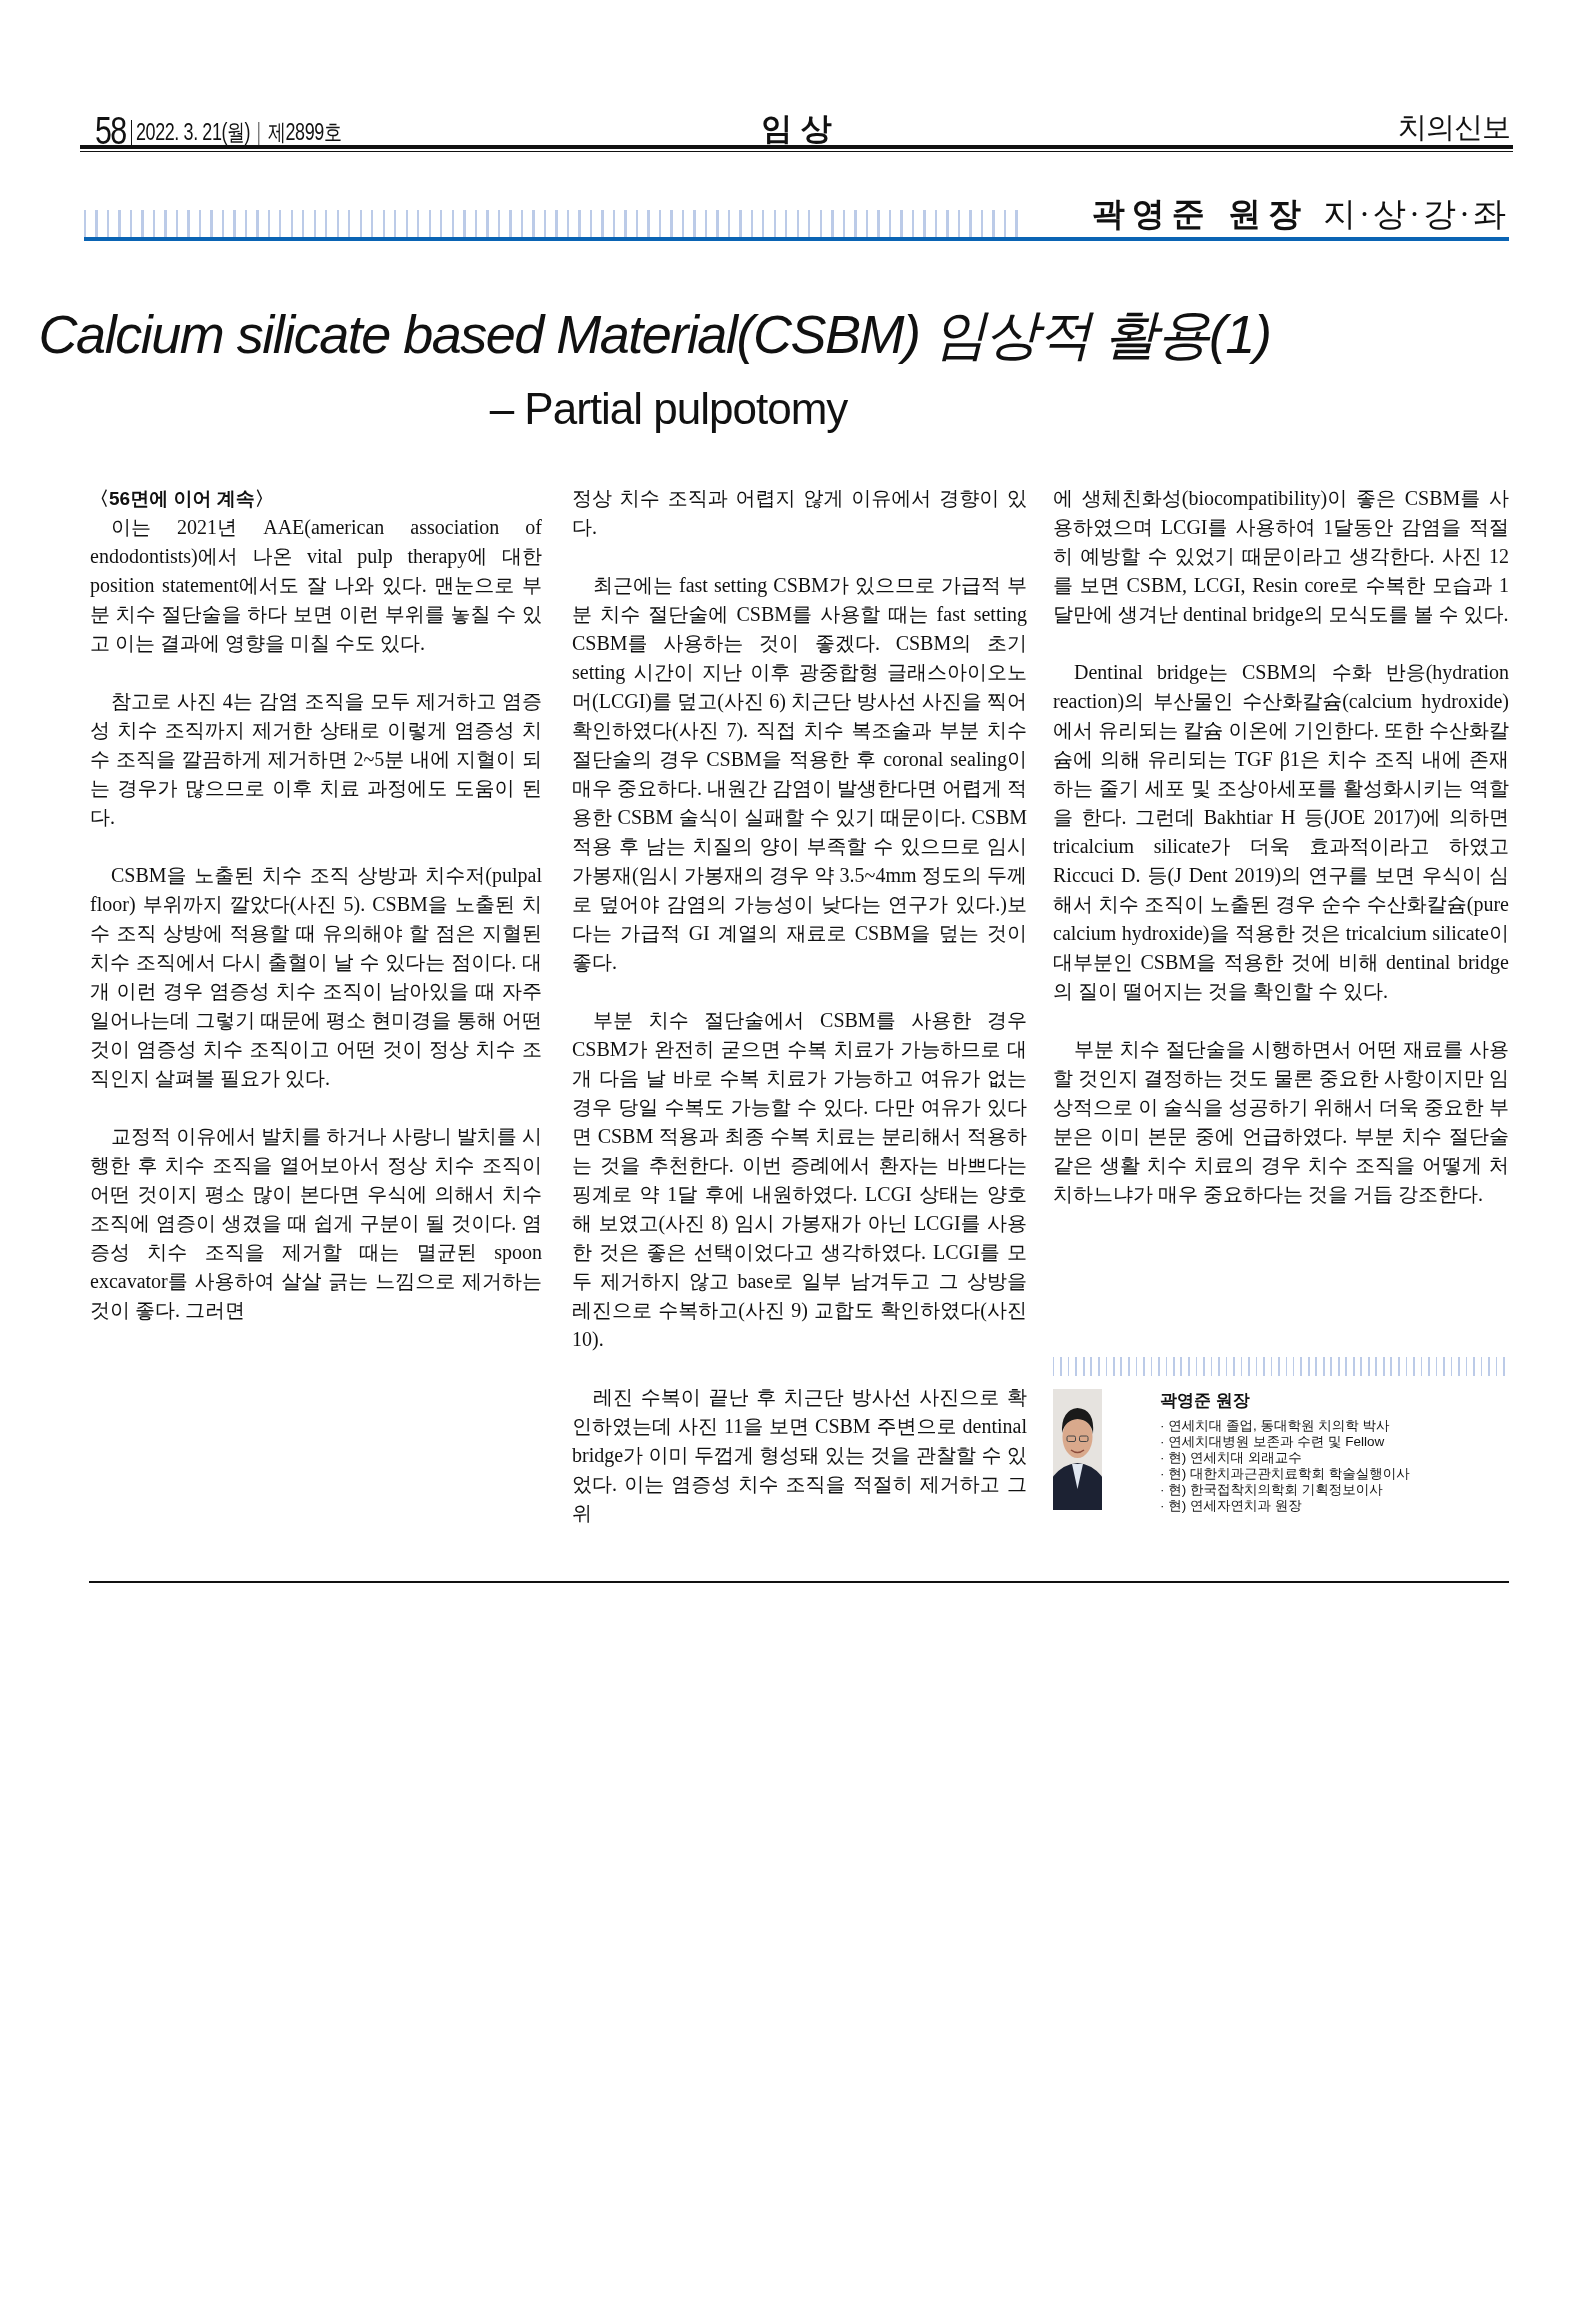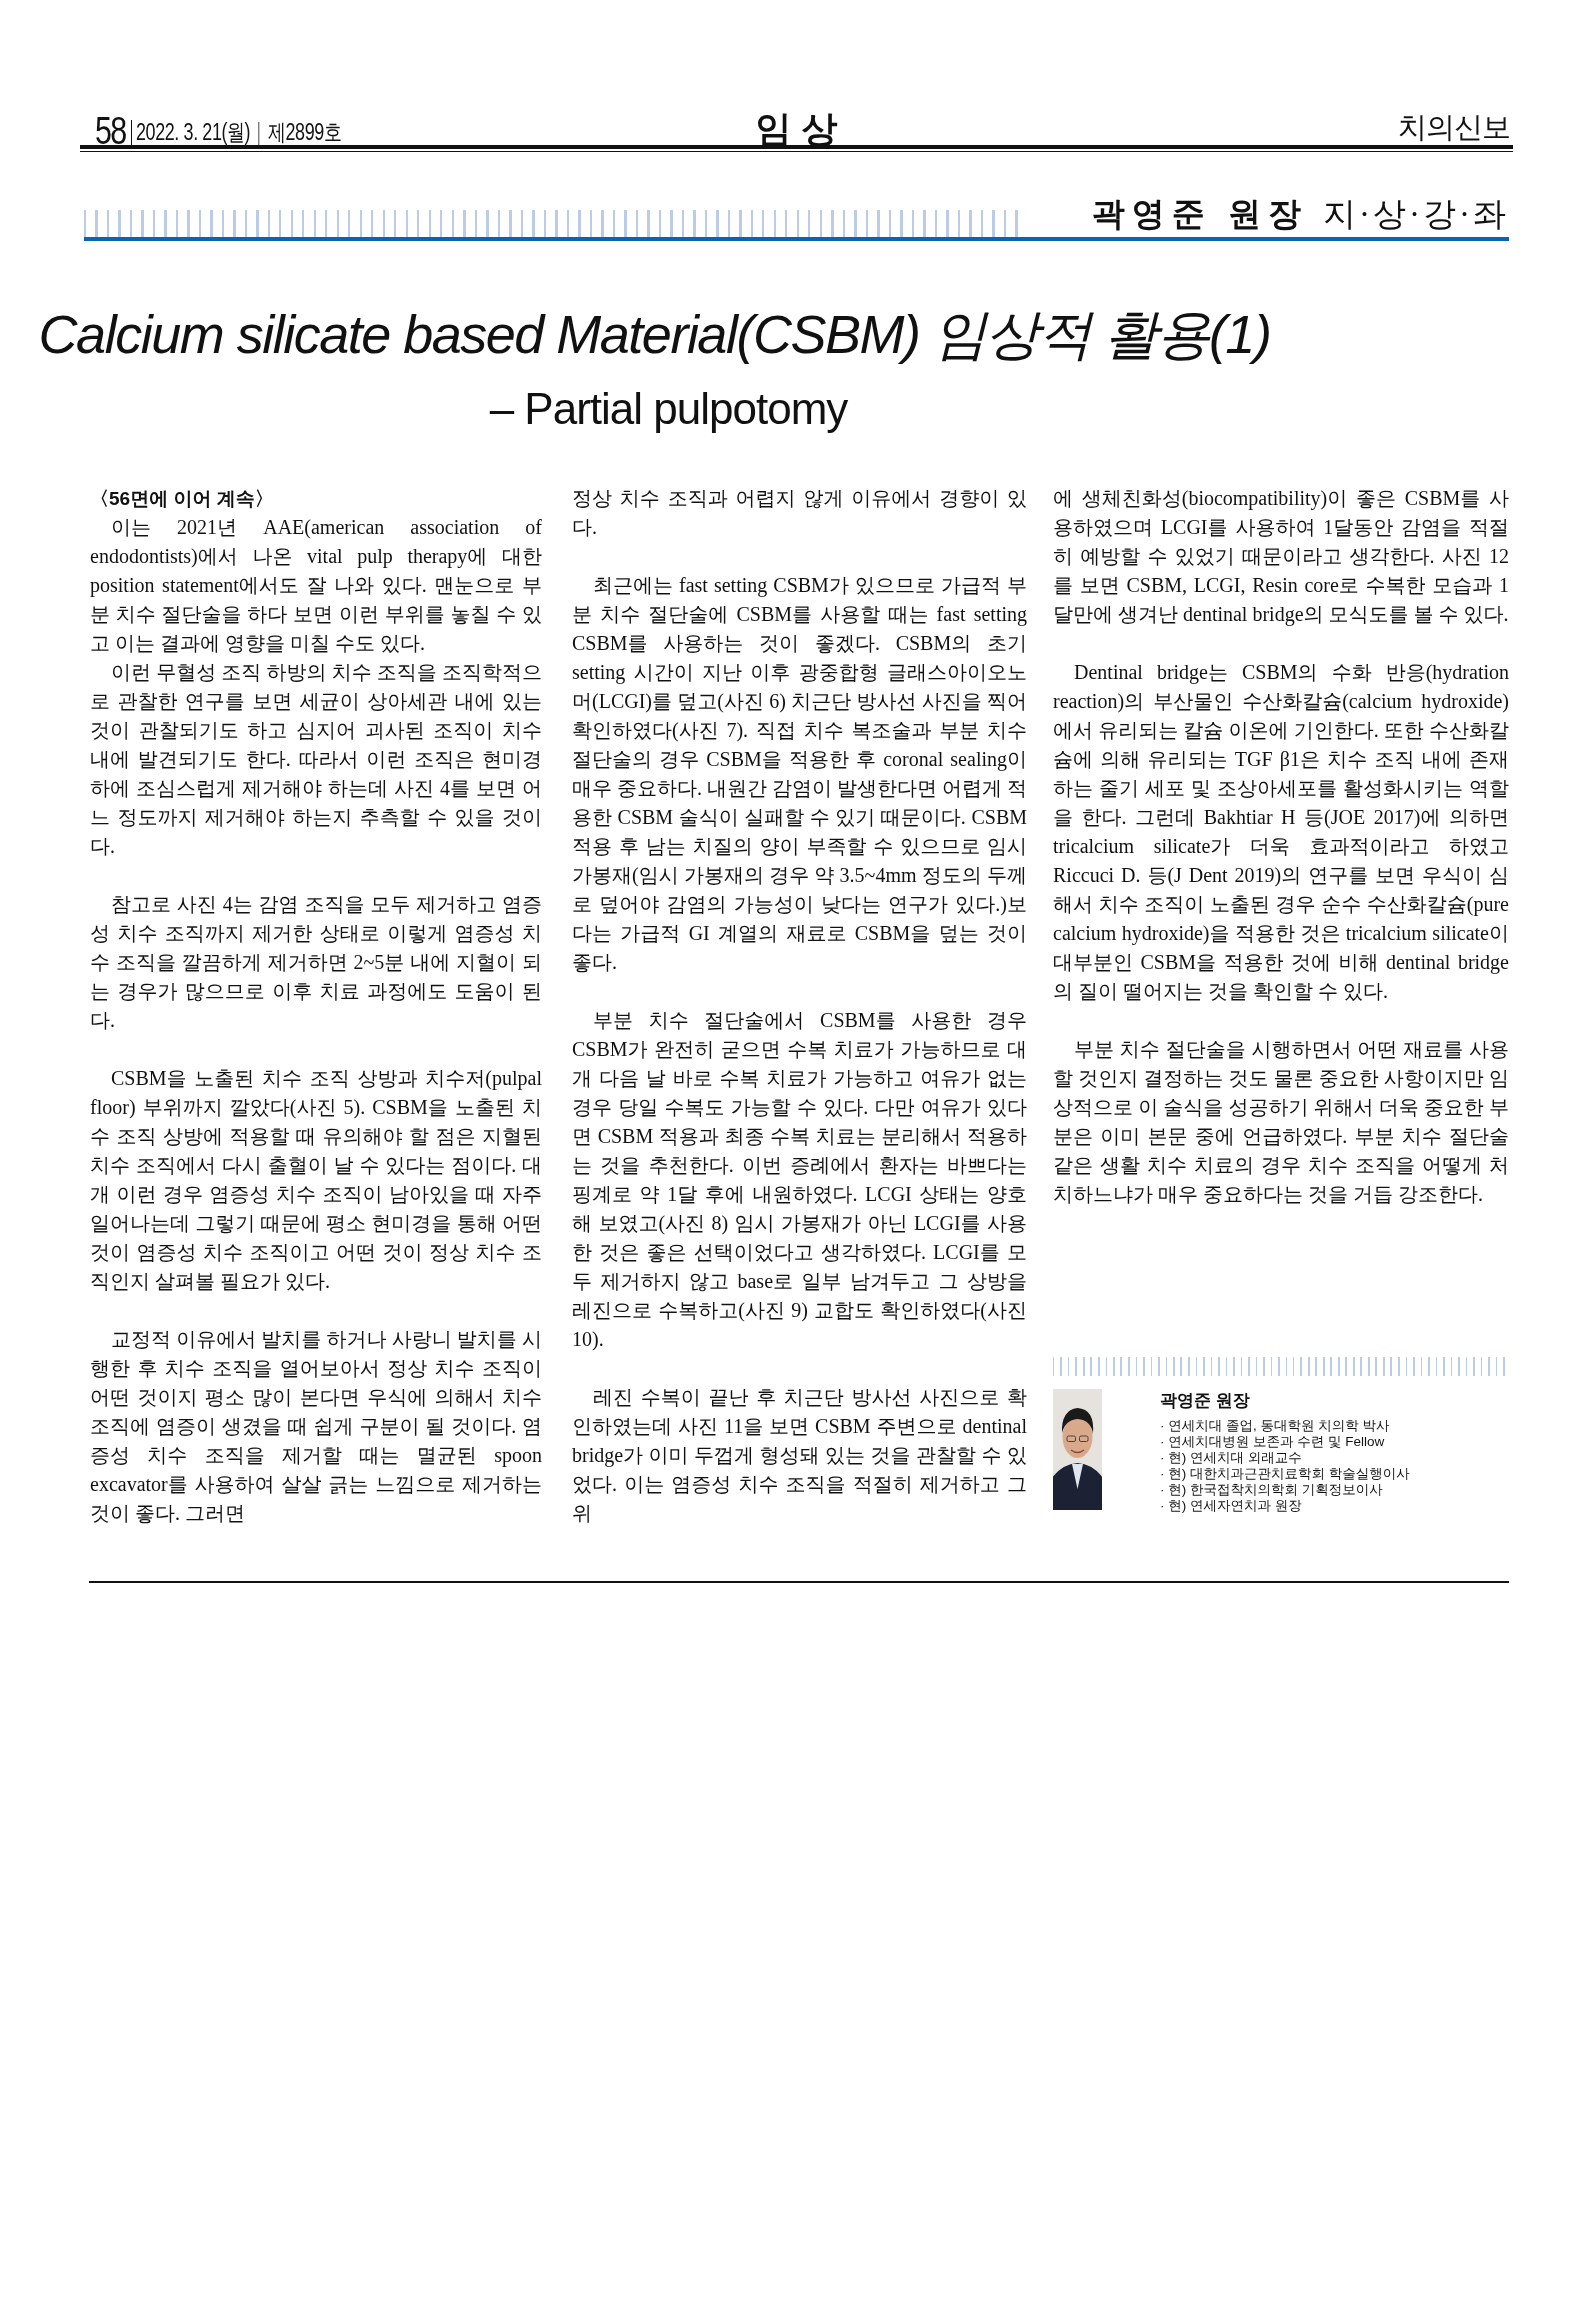--- a/index.html
+++ b/index.html
@@ -5,21 +5,21 @@
   html, body { margin:0; padding:0; background:#ffffff; }
   body { width:1593px; height:2319px; position:relative; overflow:hidden; color:#111; }
   .abs { position:absolute; }
   .sans { font-family:"Liberation Sans","DejaVu Sans",sans-serif; }
   .serif { font-family:"Liberation Serif","DejaVu Serif",serif;text-align:center; }
 
   
   #hdr-page { left:95px; top:111px; font-size:39px; line-height:40px; letter-spacing:-2px; transform:scaleX(0.78); transform-origin:left; }
   #hdr-date { left:136px; top:118px; font-size:23px; line-height:28px; transform:scaleX(0.78); transform-origin:left; letter-spacing:-0.5px; }
   .hdr-sep { width:1px; height:25px; background:#111; top:120px; }
-  #hdr-section { left:0; width:1593px; top:111px; text-align:center; font-size:36px; line-height:35px; font-weight:bold; }
+  #hdr-section { left:0; width:1593px; top:111px; text-align:center; font-size:31px; line-height:35px; font-weight:bold; }
   #hdr-paper { right:83px; top:111px; font-size:29px; line-height:33px; font-weight:normal; letter-spacing:-1px; }
   #rule-thick { left:80px; right:80px; top:145px; height:3.5px; background:#111; }
   #rule-thin  { left:80px; right:80px; top:151px; height:1px; background:#111; }
 
   
   #band { left:84px; width:939px; top:210px; height:27px;
           background: repeating-linear-gradient(90deg, #bccbe8 0 2px, transparent 2px 11.5px); }
   #band-rule { left:84px; right:84px; top:237px; height:4px; background:#0a64b4; }
   #series { right:84px; top:193px; font-size:33px; line-height:41px; white-space:nowrap; }
   #series .name { font-weight:bold; letter-spacing:7px; margin-right:15px; }
@@ -70,21 +70,20 @@
 <div class="abs serif" id="series">
   <span class="name sans">곽영준 원장</span><span class="lec">지·상·강·좌</span>
 </div>
 
 <div class="abs sans" id="title">Calcium silicate based Material(CSBM) 임상적 활용(1)</div>
 <div class="abs sans" id="subtitle">– Partial pulpotomy</div>
 
 <div class="abs col serif" id="col1">
   <div id="cont-label">〈56면에 이어 계속〉</div>
   <p>이는 2021년 AAE(american association of endodontists)에서 나온 vital pulp therapy에 대한 position statement에서도 잘 나와 있다. 맨눈으로 부분 치수 절단술을 하다 보면 이런 부위를 놓칠 수 있고 이는 결과에 영향을 미칠 수도 있다.</p>
-  <p>이런 무혈성 조직 하방의 치수 조직을 조직학적으로 관찰한 연구를 보면 세균이 상아세관 내에 있는 것이 관찰되기도 하고 심지어 괴사된 조직이 치수 내에 발견되기도 한다. 따라서 이런 조직은 현미경 하에 조심스럽게 제거해야 하는데 사진 4를 보면 어느 정도까지 제거해야 하는지 추측할 수 있을 것이다.</p>
   <div class="gap"></div>
   <p>참고로 사진 4는 감염 조직을 모두 제거하고 염증성 치수 조직까지 제거한 상태로 이렇게 염증성 치수 조직을 깔끔하게 제거하면 2~5분 내에 지혈이 되는 경우가 많으므로 이후 치료 과정에도 도움이 된다.</p>
   <div class="gap"></div>
   <p>CSBM을 노출된 치수 조직 상방과 치수저(pulpal floor) 부위까지 깔았다(사진 5). CSBM을 노출된 치수 조직 상방에 적용할 때 유의해야 할 점은 지혈된 치수 조직에서 다시 출혈이 날 수 있다는 점이다. 대개 이런 경우 염증성 치수 조직이 남아있을 때 자주 일어나는데 그렇기 때문에 평소 현미경을 통해 어떤 것이 염증성 치수 조직이고 어떤 것이 정상 치수 조직인지 살펴볼 필요가 있다.</p>
   <div class="gap"></div>
   <p>교정적 이유에서 발치를 하거나 사랑니 발치를 시행한 후 치수 조직을 열어보아서 정상 치수 조직이 어떤 것이지 평소 많이 본다면 우식에 의해서 치수 조직에 염증이 생겼을 때 쉽게 구분이 될 것이다. 염증성 치수 조직을 제거할 때는 멸균된 spoon excavator를 사용하여 살살 긁는 느낌으로 제거하는 것이 좋다. 그러면</p>
 </div>
 
 <div class="abs col serif" id="col2">
   <p class="noind">정상 치수 조직과 어렵지 않게 이유에서 경향이 있다.</p>

